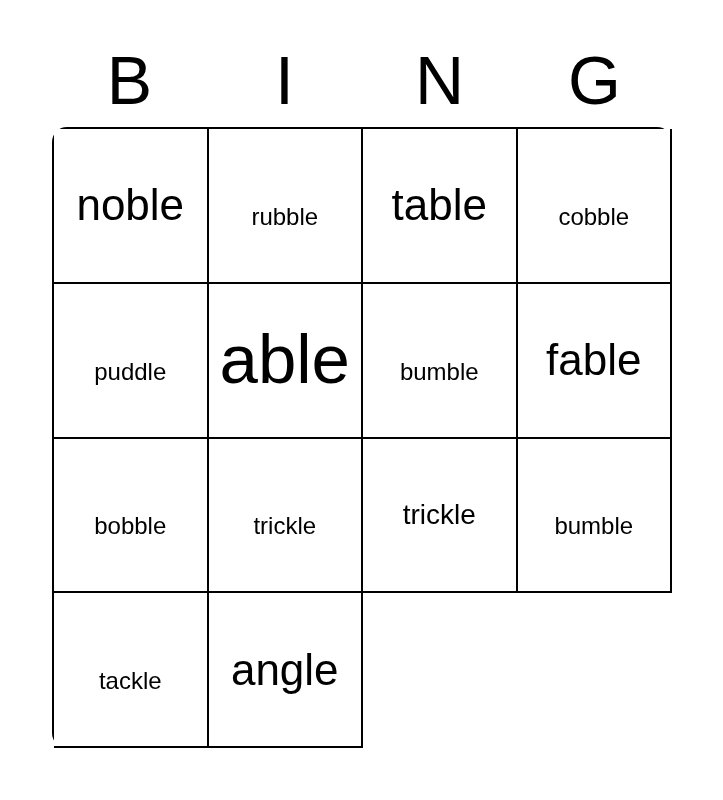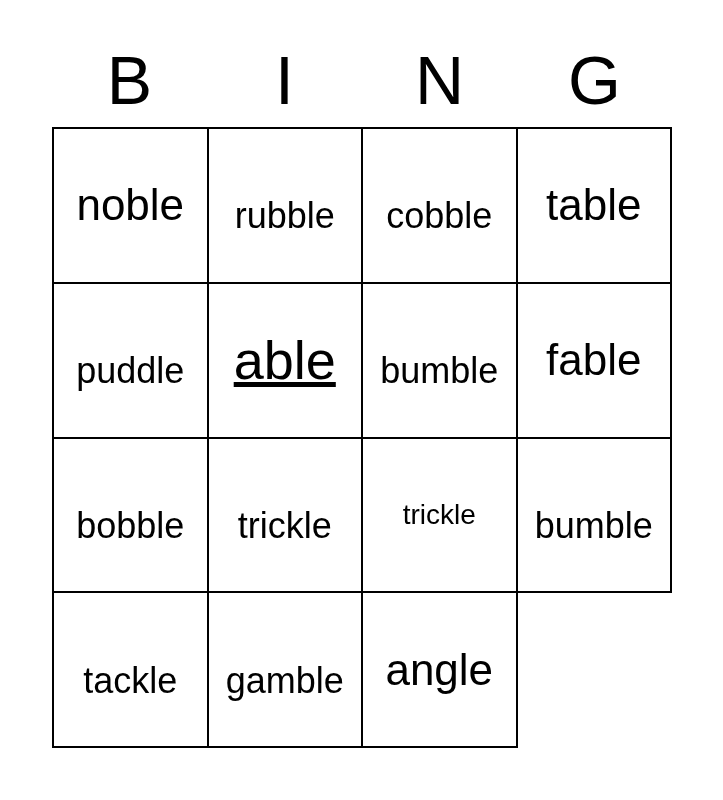--- a/index.html
+++ b/index.html
@@ -48,41 +48,42 @@
     top: 127px;
     width: 620px;
     height: 621px;
     display: grid;
     grid-template-columns: repeat(4, 1fr);
     grid-template-rows: repeat(4, 1fr);
     border-top: 2px solid #000000;
     border-left: 2px solid #000000;
     box-sizing: border-box;
     background: #ffffff;
+    border-radius: 15px;
   }
   .bingo-cell {
     border-right: 2px solid #000000;
     border-bottom: 2px solid #000000;
     box-sizing: border-box;
     display: flex;
     align-items: center;
     justify-content: center;
     background: #ffffff;
     overflow: hidden;
   }
   .bingo-word {
     display: block;
     text-align: center;
     line-height: 1.05;
     white-space: nowrap;
     color: #000000;
   }
-  .len-4 { font-size: 54px; text-decoration: underline; }
+  .len-4 { font-size: 69px; }
   .len-5 { font-size: 44px; }
-  .len-6 { font-size: 36px; margin-top: 22px; }
+  .len-6 { font-size: 24px; margin-top: 22px; }
   .len-7 { font-size: 28px; }
 </style>
 </head>
 <body>
 
 <div id="card">
 
   <div id="header-row">
     <div class="header-letter">B</div>
     <div class="header-letter">I</div>
@@ -92,25 +93,25 @@
 
   <div id="bingo-grid">
 
     <div class="bingo-cell">
       <span class="bingo-word len-5">noble</span>
     </div>
     <div class="bingo-cell">
       <span class="bingo-word len-6">rubble</span>
     </div>
     <div class="bingo-cell">
-      <span class="bingo-word len-6">cobble</span>
+      <span class="bingo-word len-5">table</span>
     </div>
 
     <div class="bingo-cell">
-      <span class="bingo-word len-5">table</span>
+      <span class="bingo-word len-6">cobble</span>
     </div>
     <div class="bingo-cell">
       <span class="bingo-word len-6">puddle</span>
     </div>
     <div class="bingo-cell">
       <span class="bingo-word len-4">able</span>
     </div>
     <div class="bingo-cell">
       <span class="bingo-word len-6">bumble</span>
     </div>
@@ -128,20 +129,17 @@
       <span class="bingo-word len-7">trickle</span>
     </div>
 
     <div class="bingo-cell">
       <span class="bingo-word len-6">bumble</span>
     </div>
     <div class="bingo-cell">
       <span class="bingo-word len-6">tackle</span>
     </div>
     <div class="bingo-cell">
-      <span class="bingo-word len-6">gamble</span>
-    </div>
-    <div class="bingo-cell">
       <span class="bingo-word len-5">angle</span>
     </div>
 
   </div>
 </div>
 
 </body></html>

